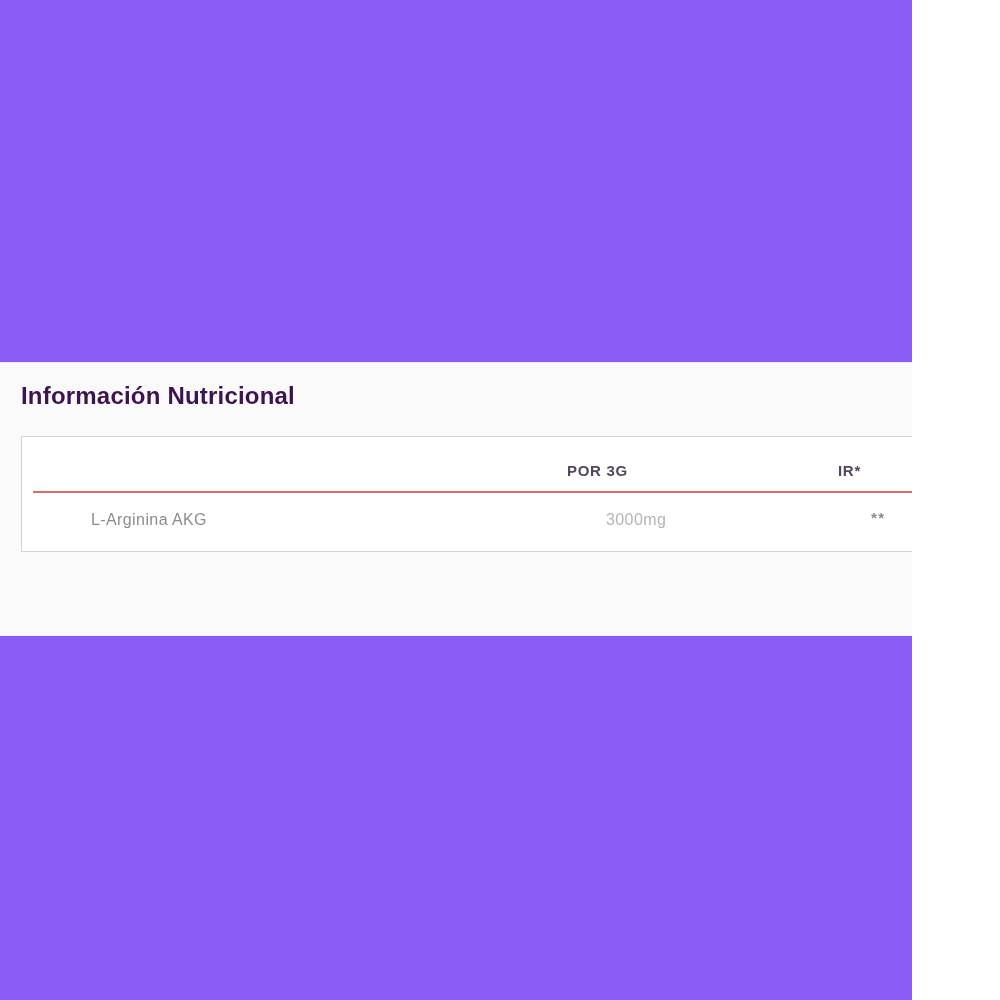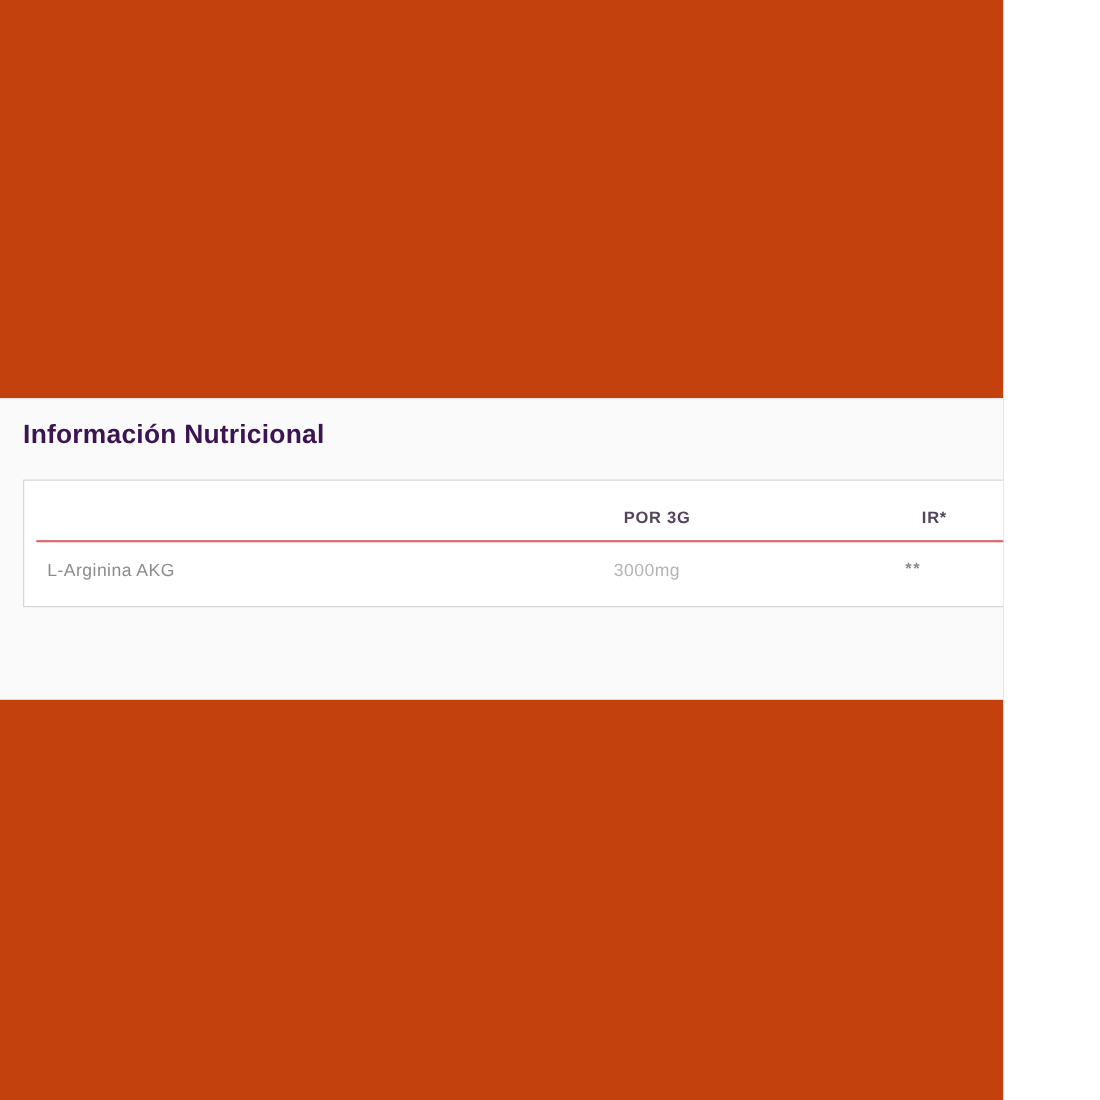--- a/index.html
+++ b/index.html
@@ -5,21 +5,21 @@
   html, body {
     margin: 0;
     padding: 0;
     background: #ffffff;
     font-family: "Liberation Sans", sans-serif;
   }
   .page {
     position: relative;
     width: 912px;
     height: 1000px;
-    background: #c2410c;
+    background: #8b5cf6;
     overflow: hidden;
   }
   .nutrition-section {
     position: absolute;
     top: 362px;
     left: 0;
     width: 1000px;
     height: 274px;
     box-sizing: border-box;
     background: #fafafa;
@@ -62,20 +62,21 @@
     left: 11px;
     right: 11px;
     height: 2px;
     background: #e0696a;
   }
   .cell {
     position: absolute;
     top: 74px;
     font-size: 16px;
     letter-spacing: 0.4px;
+    margin-left: 48px;
   }
   .cell.name   { left: 21px;  color: #8c8c8c; }
   .cell.amount { left: 536px; color: #b4b4b8; }
   .cell.ir     { left: 801px; top: 72px; color: #8c8c8c; font-size: 15px; font-weight: 700; letter-spacing: 1.5px; }
   .footnote {
     position: absolute;
     left: 21px;
     top: 210px;
     width: 900px;
     font-size: 15px;

